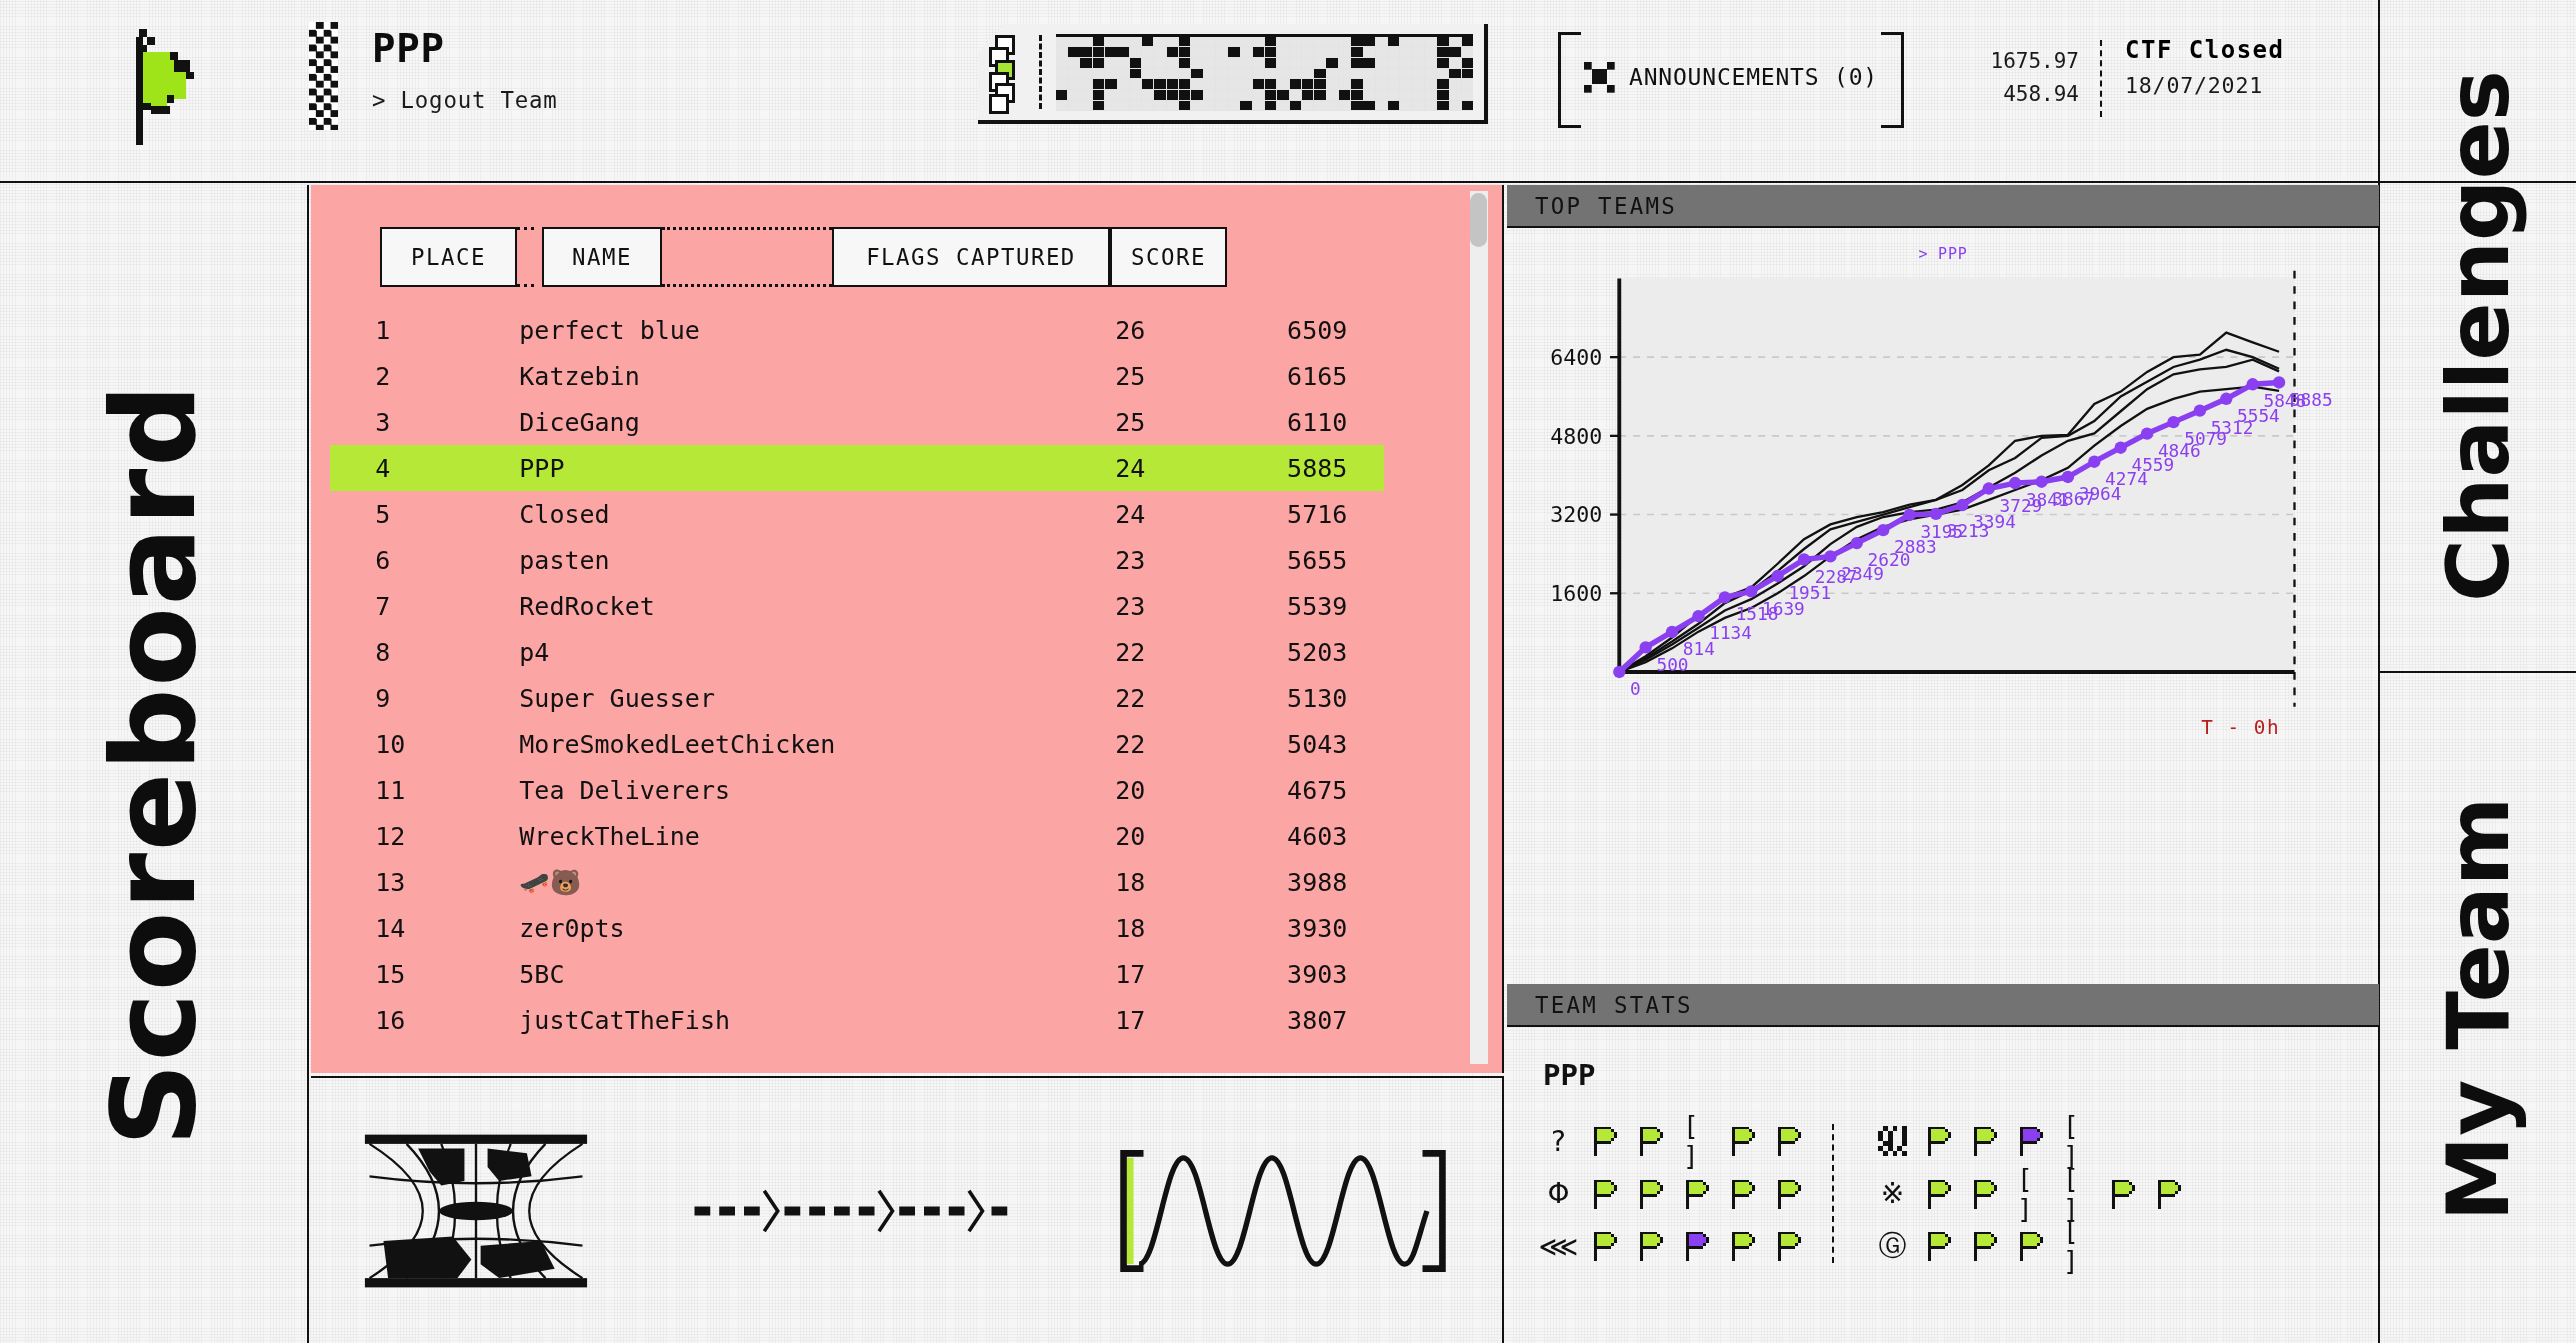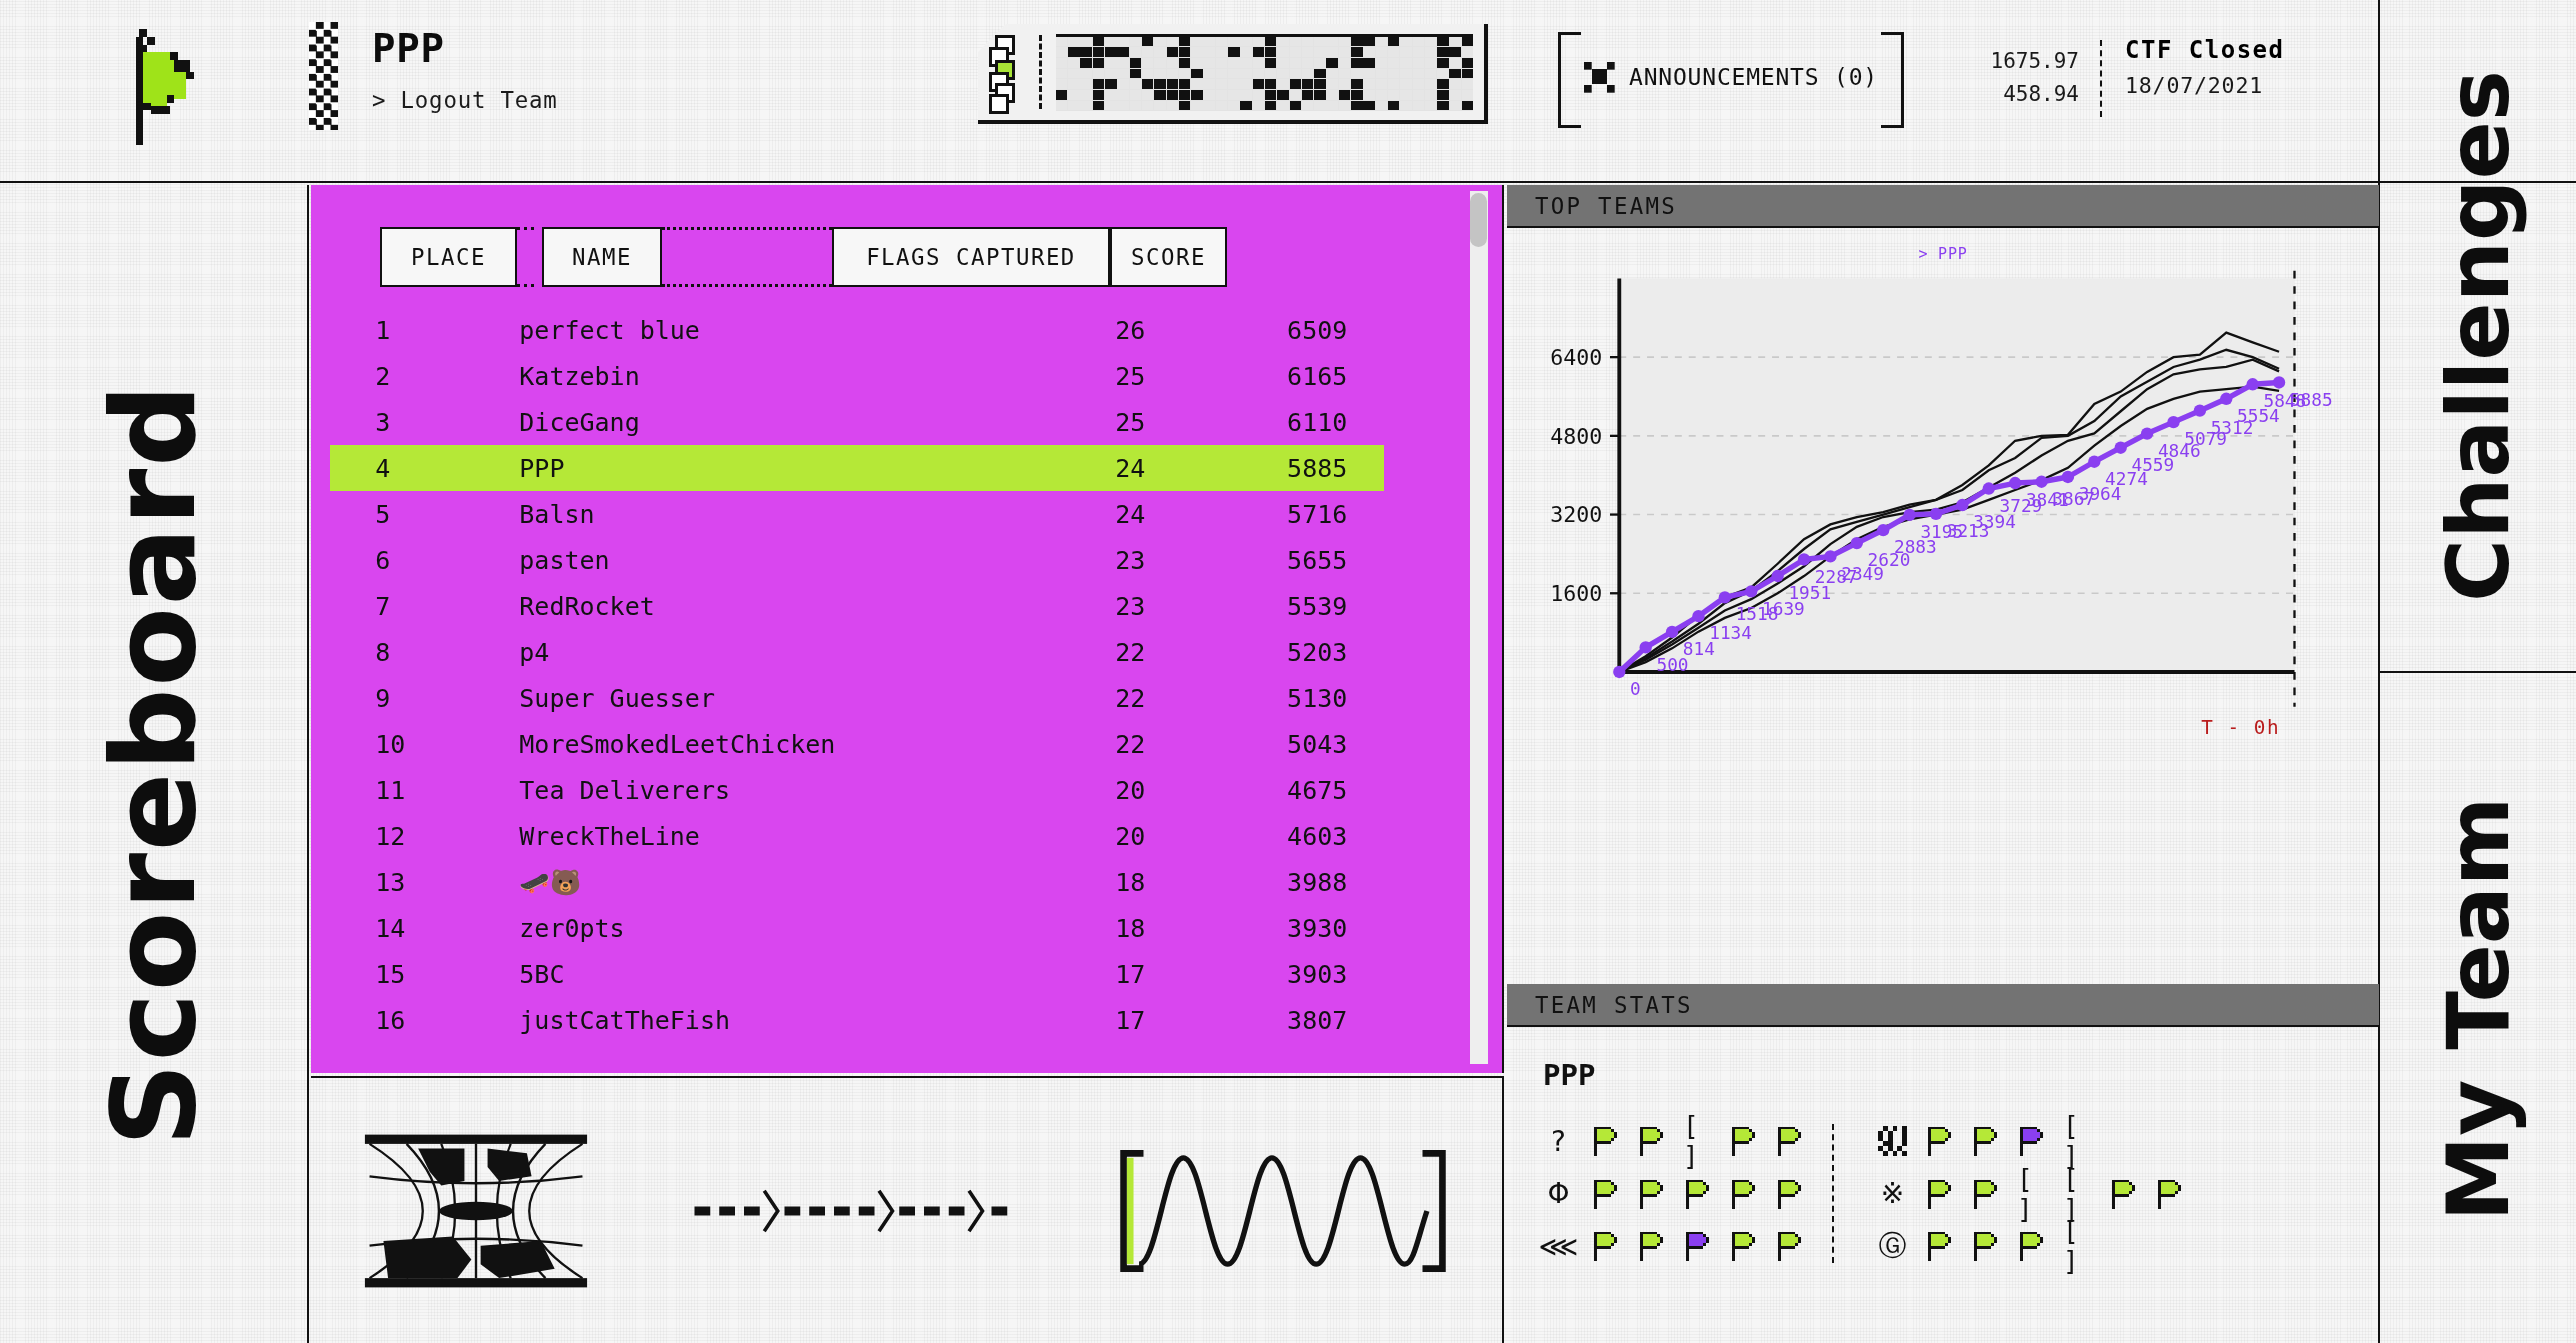--- a/index.html
+++ b/index.html
@@ -148,21 +148,21 @@
     transform: rotate(-90deg);
     font-size: 86px; font-weight: 700;
     color: #0d0d0d; white-space: nowrap;
     font-family: "DejaVu Sans", "Liberation Sans", sans-serif;
   }
 
   
   #table-panel {
     position: absolute; left: 311px; top: 185px;
     width: 1193px; height: 888px;
-    background: #d946ef;
+    background: #fca5a5;
     border-right: 2.3px solid #111;
     overflow: hidden;
     text-decoration: underline;
   }
   #table-inner { position:absolute; left:0; top:0; width:1154px; }
   #thead {
     display: flex; align-items: stretch;
     margin: 42px 0 0 69px; height: 60px; width: 1004px;
   }
   .th {
@@ -602,21 +602,21 @@
           <div class="c-score">6110</div>
         </div>
         <div class="row hl">
           <div class="c-place">4</div>
           <div class="c-name">PPP</div>
           <div class="c-flags">24</div>
           <div class="c-score">5885</div>
         </div>
         <div class="row">
           <div class="c-place">5</div>
-          <div class="c-name">Balsn</div>
+          <div class="c-name">Closed</div>
           <div class="c-flags">24</div>
           <div class="c-score">5716</div>
         </div>
         <div class="row">
           <div class="c-place">6</div>
           <div class="c-name">pasten</div>
           <div class="c-flags">23</div>
           <div class="c-score">5655</div>
         </div>
         <div class="row">

